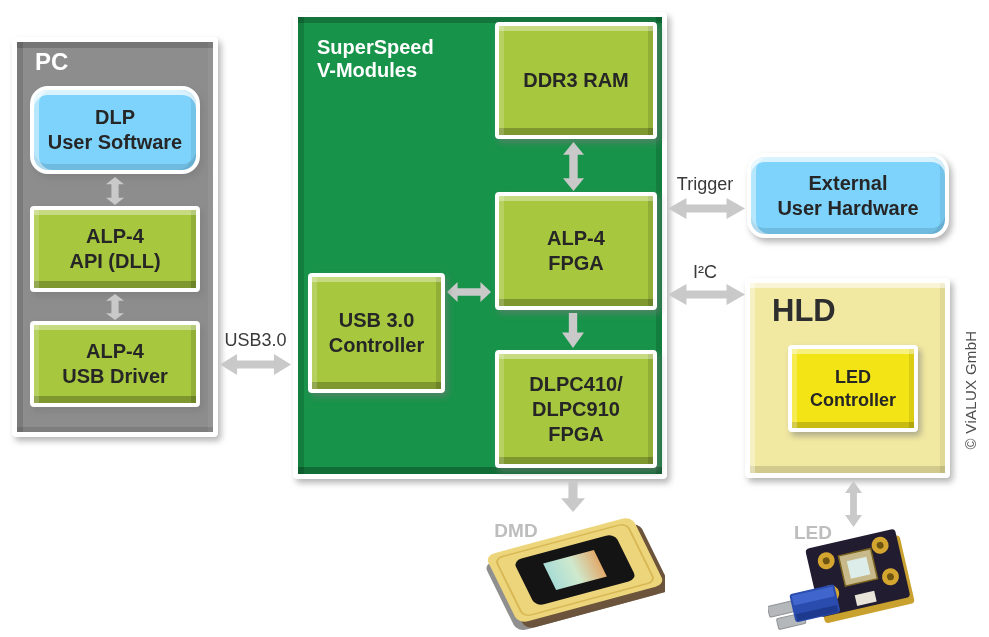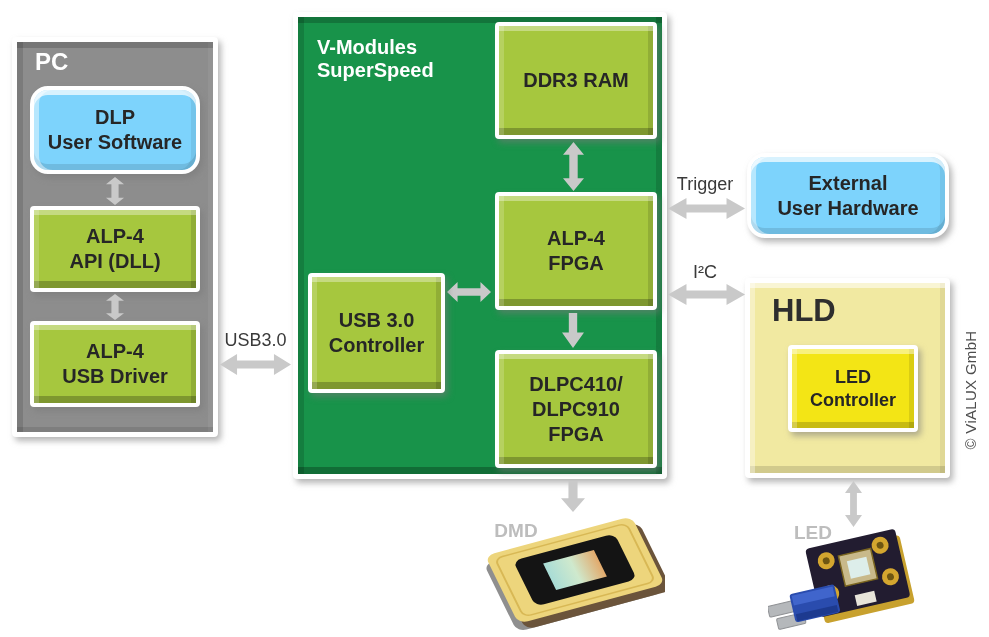--- a/index.html
+++ b/index.html
@@ -106,22 +106,22 @@
   <div id="alp4-usb-node" class="node green-node">
     <div class="line">ALP-4</div>
     <div class="line">USB Driver</div>
   </div>
 
   <div id="usb3-label" class="conn-label">USB3.0</div>
   <div class="arrow h2" id="usb3-arrow"></div>
 
   <div id="ss-group" class="grp green-grp">
     <div id="ss-title" class="grp-title two-line-title">
+      <div>SuperSpeed</div>
       <div>V-Modules</div>
-      <div>SuperSpeed</div>
     </div>
   </div>
   <div id="ddr3-node" class="node green-node">
     <div class="line">DDR3 RAM</div>
   </div>
   <div class="arrow v2" id="arrow-ddr3-fpga"></div>
   <div id="alp4-fpga-node" class="node green-node">
     <div class="line">ALP-4</div>
     <div class="line">FPGA</div>
   </div>

